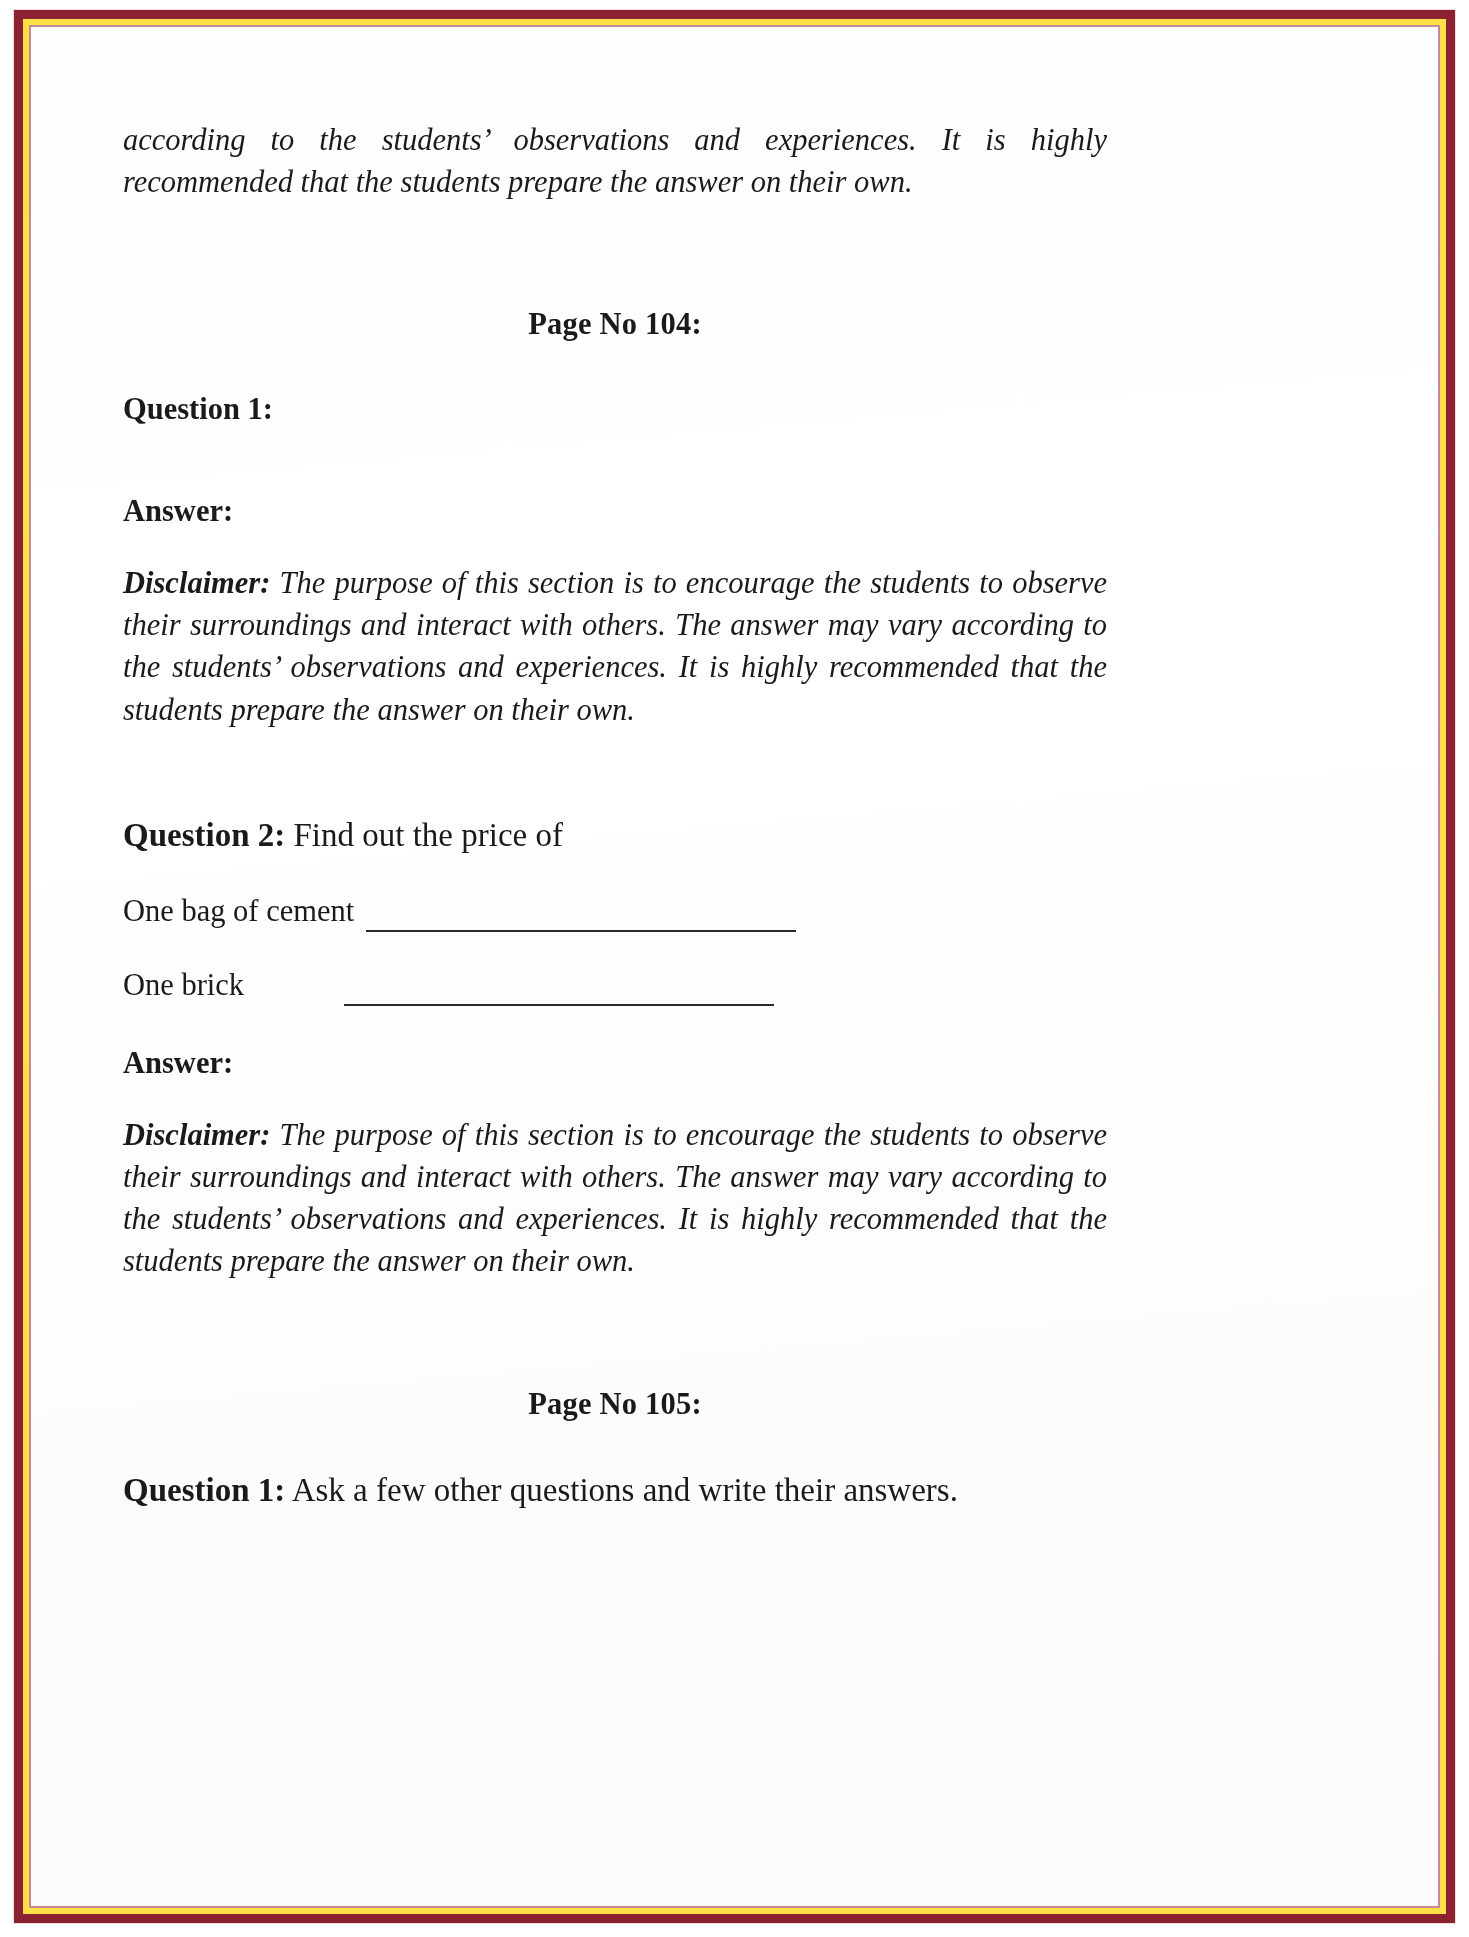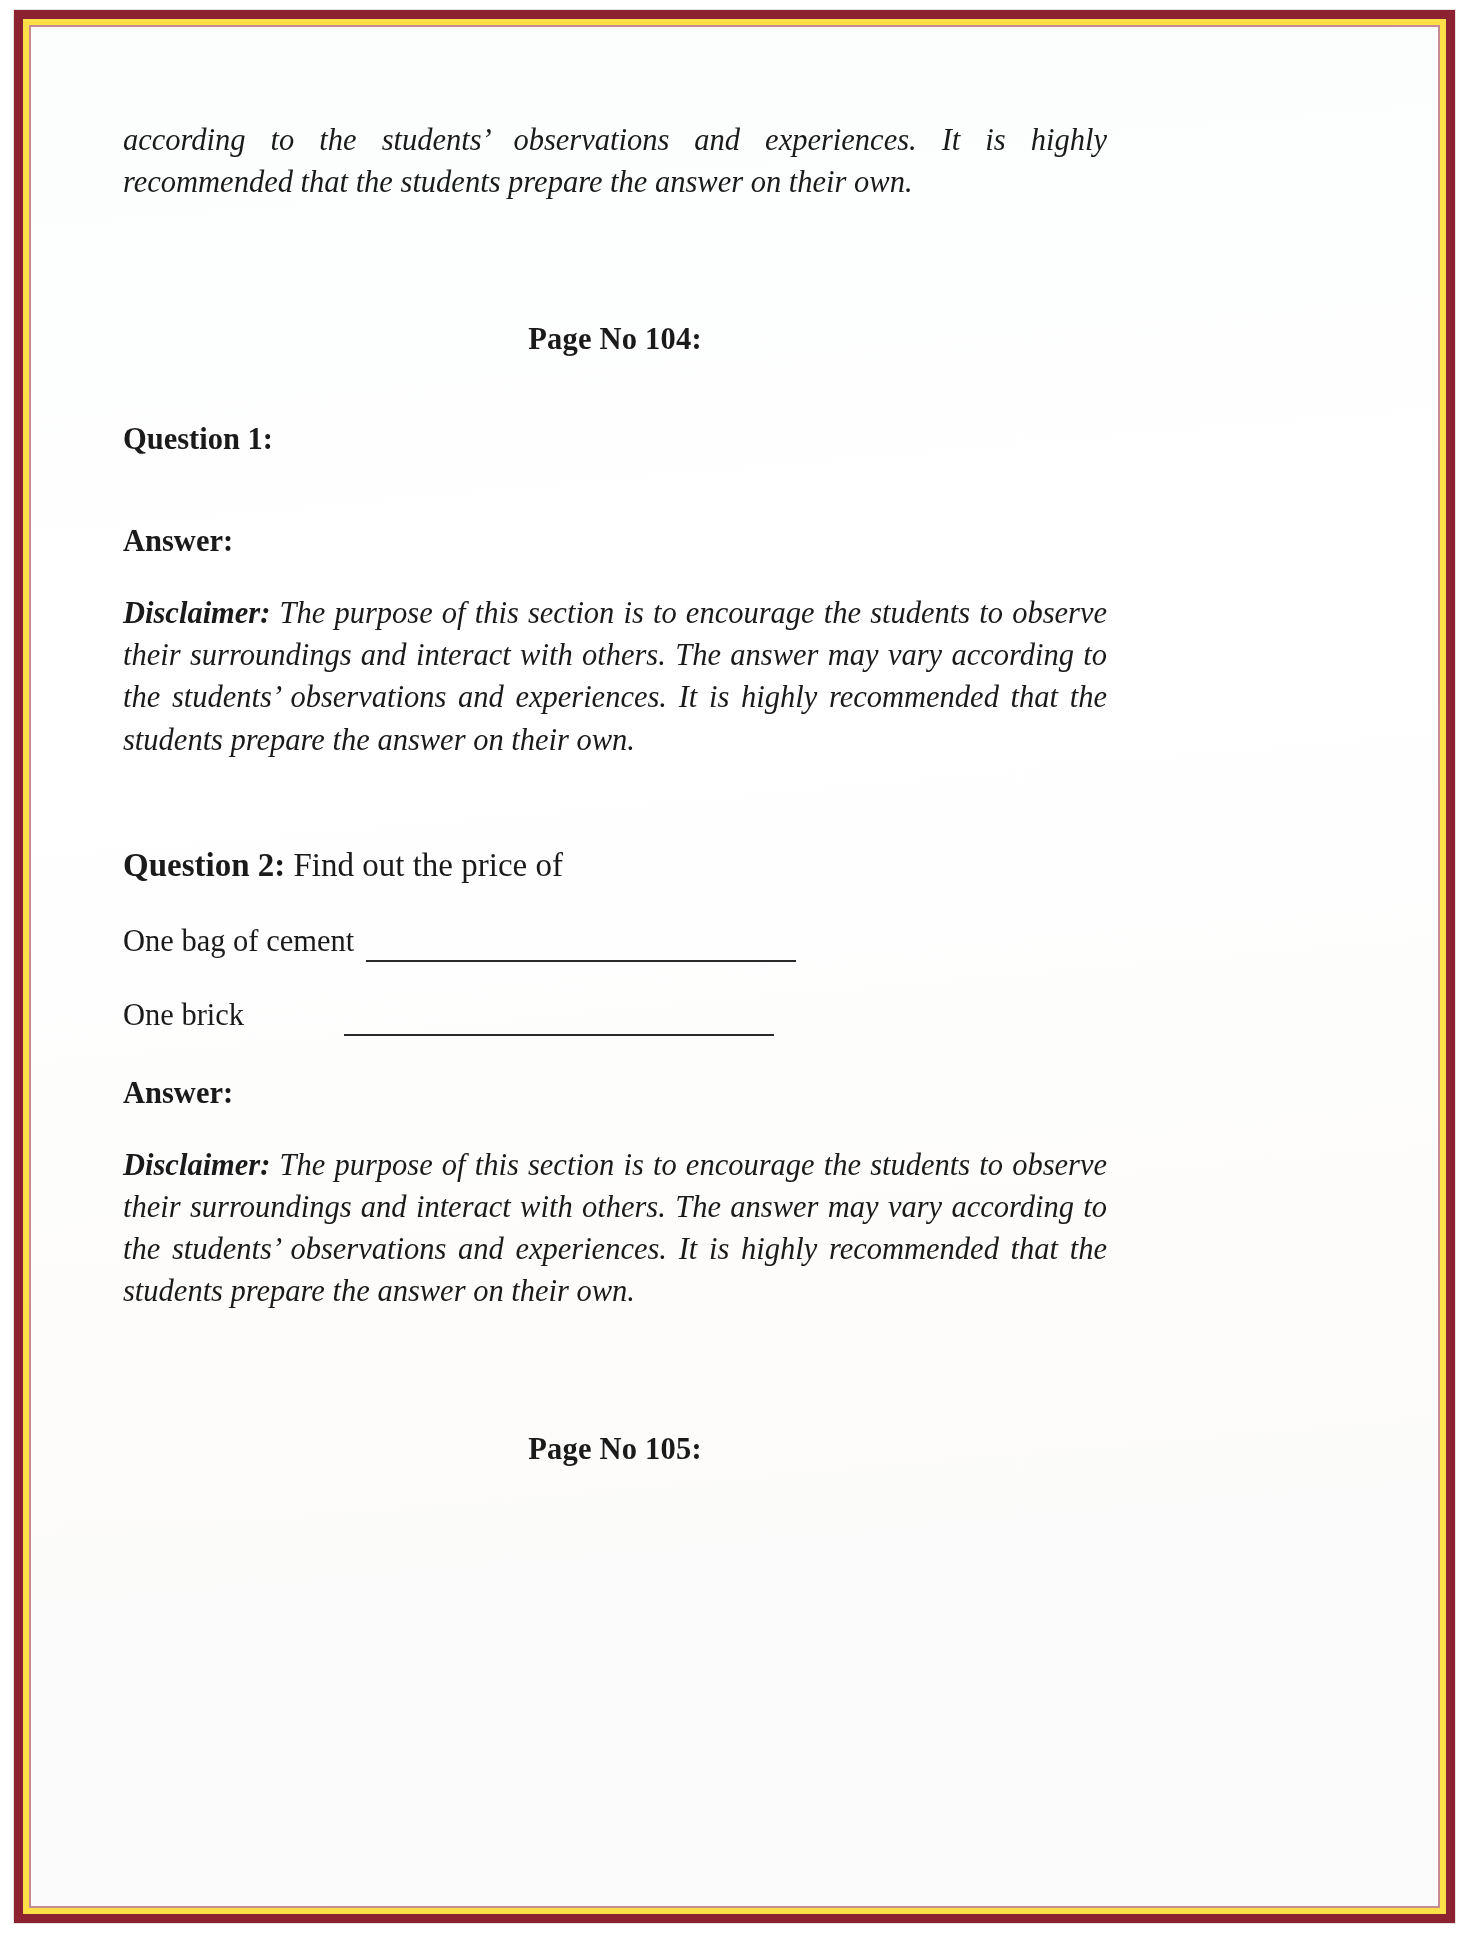--- a/index.html
+++ b/index.html
@@ -77,21 +77,21 @@
 
   .bold-italic {
     font-weight: bold;
     font-style: italic;
   }
 
   .centered-heading {
     text-align: center;
     font-weight: bold;
     font-size: 30.5px;
-    margin: 15px;
+    margin: 0;
     letter-spacing: 0.2px;
   }
 
   
   .sp-xs { height: 18px; }
   .sp-s  { height: 30px; }
   .sp-m  { height: 46px; }
   .sp-xl { height: 82px; }
   .sp-xxl{ height: 104px; }
 
@@ -188,15 +188,16 @@
     <div class="sp-s"></div>
 
     <p class="para italic"><span class="bold-italic">Disclaimer:</span><span> The purpose of this section is to encourage the students to observe their surroundings and interact with others. The answer may vary according to the students’ observations and experiences. It is highly recommended that the students prepare the answer on their own.</span></p>
 
     <div class="sp-xxl"></div>
 
     <p class="centered-heading">Page No 105:</p>
 
     <div class="sp-m"></div>
 
+    <p class="q-inline"><span class="bold">Question 1:</span><span> Ask a few other questions and write their answers.</span></p>
 
   </div>
 </div>
 
 </body></html>

